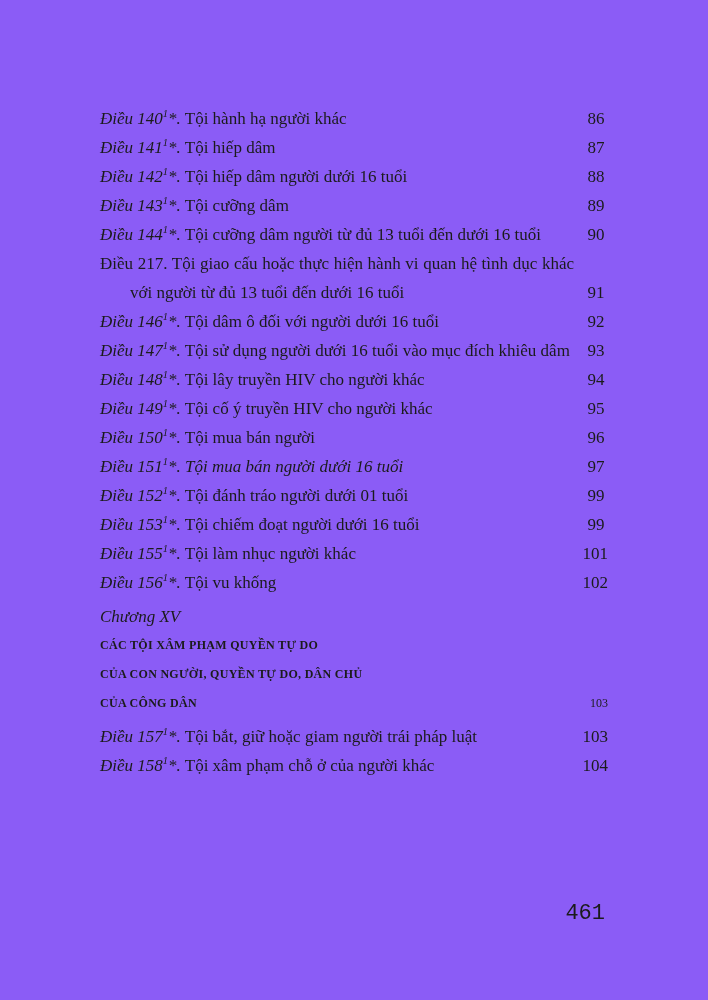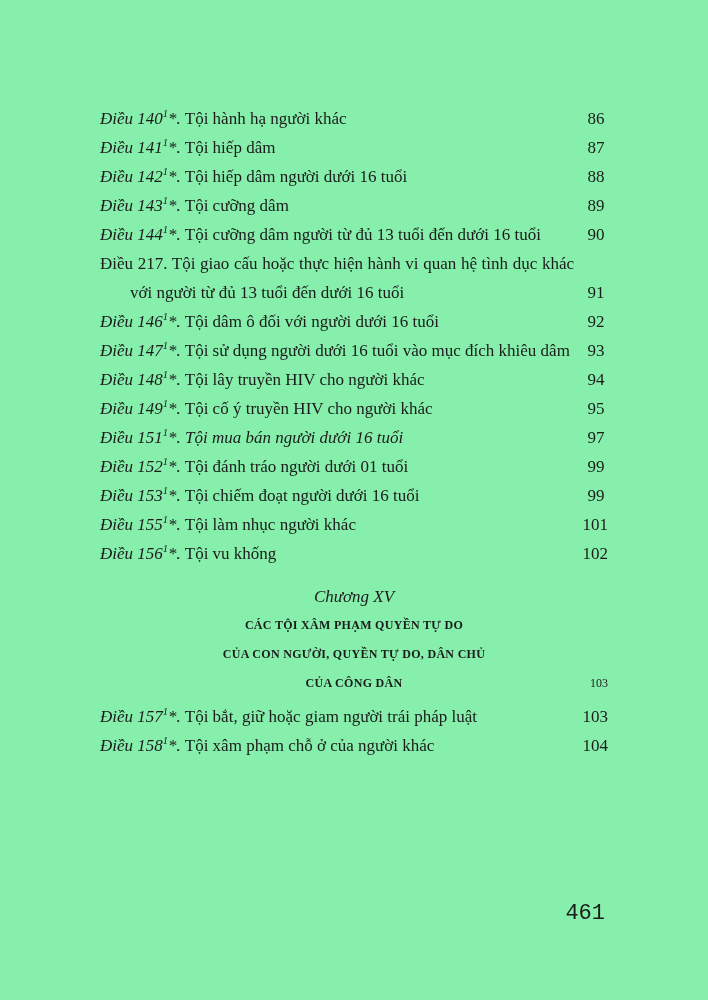--- a/index.html
+++ b/index.html
@@ -6,21 +6,21 @@
   html, body {
     width: 708px;
     height: 1000px;
     background: #e9e9e7;
     font-family: "Liberation Serif", "DejaVu Serif", serif;
   }
   .page {
     position: relative;
     width: 708px;
     height: 1000px;
-    background: #86efac;
+    background: #8b5cf6;
     color: #1b1b1b;
     overflow: hidden;
   }
   .content {
     position: absolute;
     left: 100px;
     right: 100px;
     top: 104px;
   }
   .toc-entry {
@@ -42,23 +42,22 @@
     padding-left: 10px;
     line-height: 29px;
   }
   .it { font-style: italic; }
   sup {
     font-size: 0.62em;
     vertical-align: super;
     line-height: 0;
   }
   .chapter-block {
-    margin-top: 14px;
+    margin-top: 5px;
     margin-bottom: 4px;
-    text-align: center;
   }
   .chapter-kicker {
     font-style: italic;
     font-size: 17px;
     line-height: 29px;
   }
   .chapter-line {
     font-weight: bold;
     font-size: 12px;
     line-height: 29px;
@@ -122,20 +121,24 @@
         </div>
         <div class="toc-entry">
           <div class="entry-body"><span class="entry-label it">Điều 148<sup>1</sup>*.</span> <span class="entry-title">Tội lây truyền HIV cho người khác</span></div>
           <div class="entry-page">94</div>
         </div>
         <div class="toc-entry">
           <div class="entry-body"><span class="entry-label it">Điều 149<sup>1</sup>*.</span> <span class="entry-title">Tội cố ý truyền HIV cho người khác</span></div>
           <div class="entry-page">95</div>
         </div>
         <div class="toc-entry">
+          <div class="entry-body"><span class="entry-label it">Điều 150<sup>1</sup>*.</span> <span class="entry-title">Tội mua bán người</span></div>
+          <div class="entry-page">96</div>
+        </div>
+        <div class="toc-entry">
           <div class="entry-body"><span class="entry-label it">Điều 151<sup>1</sup>*.</span> <span class="entry-title it">Tội mua bán người dưới 16 tuổi</span></div>
           <div class="entry-page">97</div>
         </div>
         <div class="toc-entry">
           <div class="entry-body"><span class="entry-label it">Điều 152<sup>1</sup>*.</span> <span class="entry-title">Tội đánh tráo người dưới 01 tuổi</span></div>
           <div class="entry-page">99</div>
         </div>
         <div class="toc-entry">
           <div class="entry-body"><span class="entry-label it">Điều 153<sup>1</sup>*.</span> <span class="entry-title">Tội chiếm đoạt người dưới 16 tuổi</span></div>
           <div class="entry-page">99</div>

